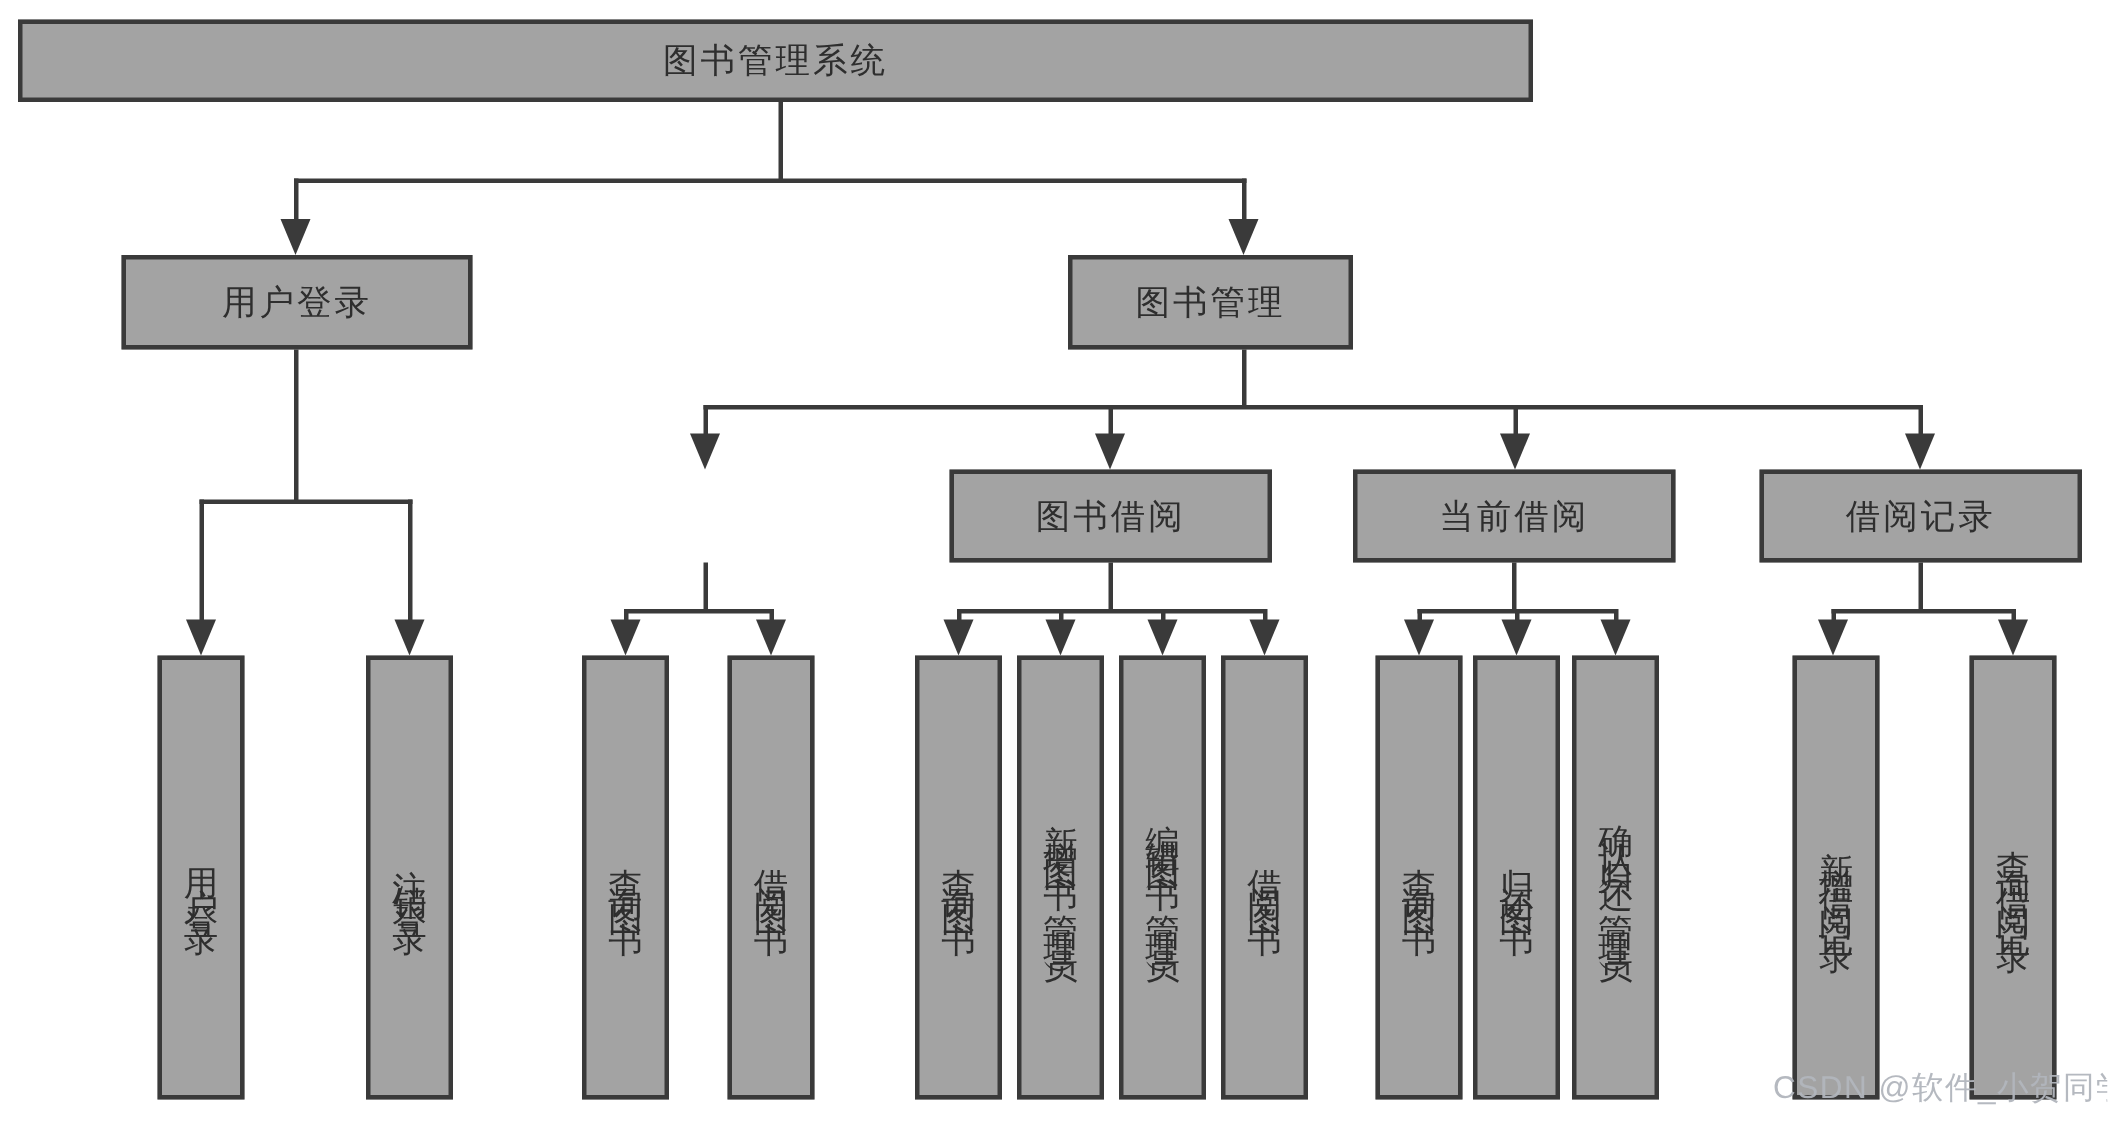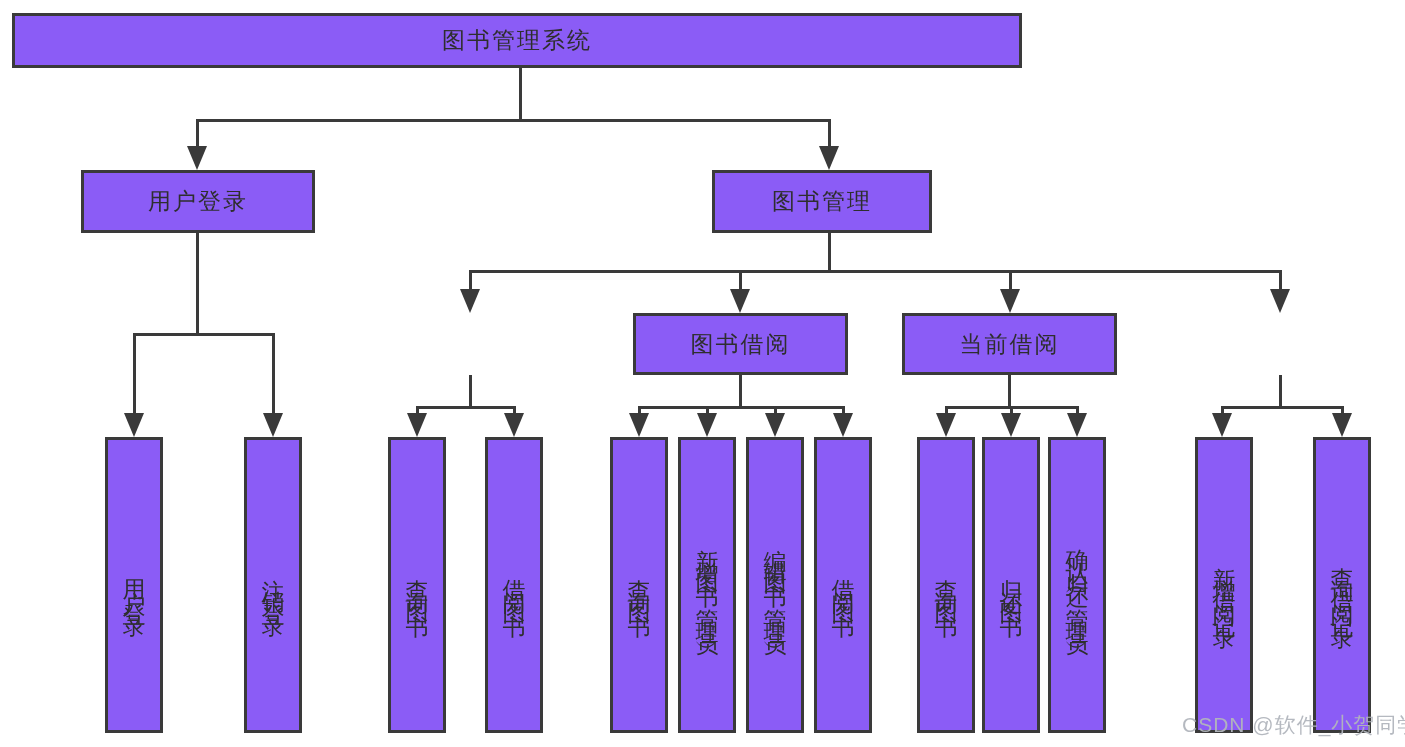--- a/index.html
+++ b/index.html
@@ -11,21 +11,21 @@
   html,body{margin:0;padding:0;background:var(--bg);}
   .canvas{
     position:relative;
     width:1405px;height:747px;
     background:var(--bg);
     font-family:"Liberation Sans","DejaVu Sans",sans-serif;
     overflow:hidden;
   }
   .box{
     position:absolute;box-sizing:border-box;
-    background:#8b5cf6;border:3px solid var(--line);
+    background:#a3a3a3;border:3px solid var(--line);
     display:flex;align-items:center;justify-content:center;
     color:var(--text);
   }
   .box.h span{
     font-size:23px;letter-spacing:2px;white-space:nowrap;
   }
   .box.v span{
     writing-mode:vertical-rl;text-orientation:mixed;
     font-size:23px;letter-spacing:12px;line-height:1;
   }
@@ -48,29 +48,32 @@
 
 <div class="canvas">
 
   <div class="box h" style="left:12px;top:13px;width:1010px;height:55px">
     <span>图书管理系统</span>
   </div>
 
   <div class="box h" style="left:81px;top:170px;width:234px;height:63px">
     <span>用户登录</span>
   </div>
-  <div class="box h" style="left:712px;top:170px;width:220px;height:63px">
+  <div class="box h" style="left:712px;top:170px;width:190px;height:63px">
     <span>图书管理</span>
   </div>
 
   <div class="box h" style="left:902px;top:313px;width:215px;height:62px">
     <span>当前借阅</span>
   </div>
   <div class="box h" style="left:633px;top:313px;width:215px;height:62px">
     <span>图书借阅</span>
+  </div>
+  <div class="box h" style="left:1173px;top:313px;width:215px;height:62px">
+    <span>借阅记录</span>
   </div>
 
   <div class="box v" style="left:105px;top:437px;width:58px;height:296px">
     <span>用户登录</span>
   </div>
   <div class="box v" style="left:244px;top:437px;width:58px;height:296px">
     <span>注销登录</span>
   </div>
 
   <div class="box v" style="left:388px;top:437px;width:58px;height:296px">

